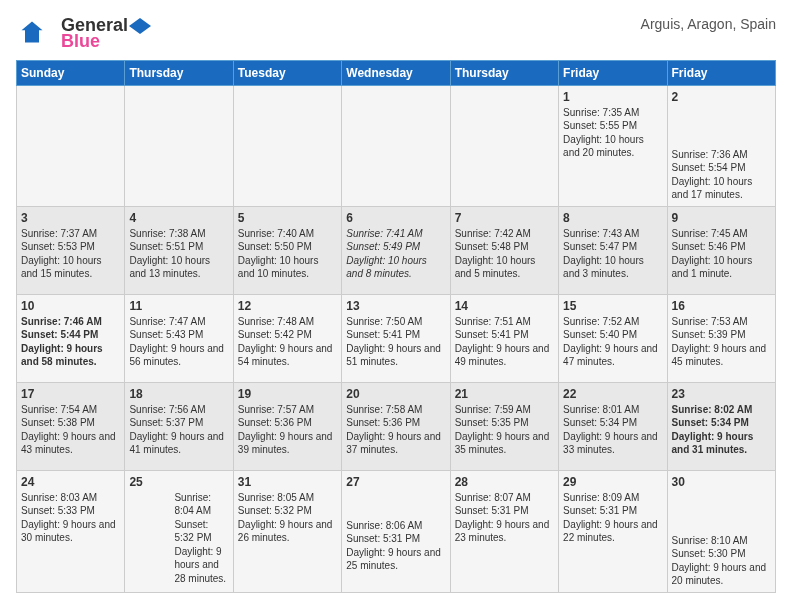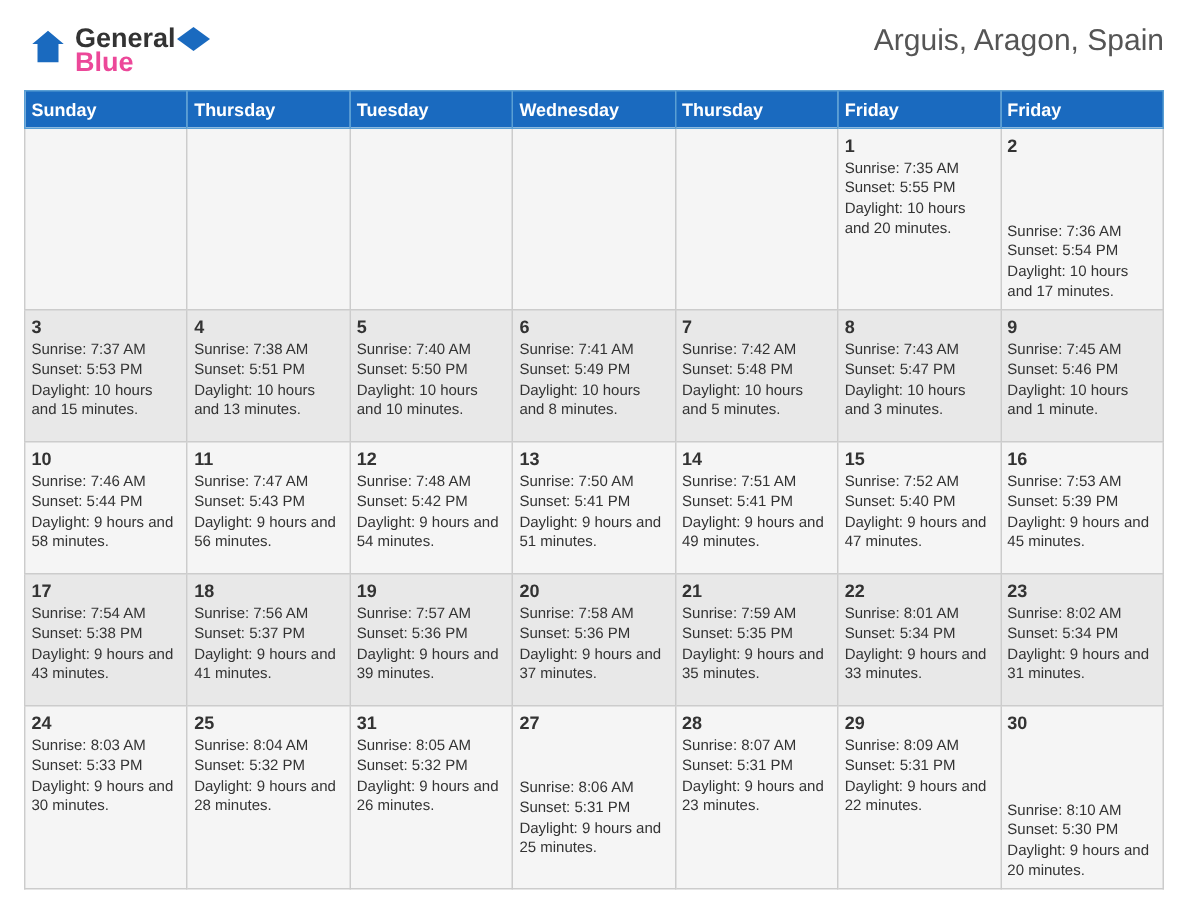--- a/index.html
+++ b/index.html
@@ -32,21 +32,21 @@
       height: 28px;
       margin-left: 2px;
     }
     .title-block { text-align: right; }
     .month-title {
       font-size: 36px;
       font-weight: normal;
       color: #333;
     }
     .subtitle {
-      font-size: 20px;
+      font-size: 14px;
       color: #555;
     }
     table {
       width: 100%;
       border-collapse: collapse;
       table-layout: fixed;
     }
     thead tr th {
       background-color: #1a6abf;
       color: #fff;
@@ -86,21 +86,21 @@
 <body>
 
 <div class="header">
   <div class="logo">
     <div>
       <svg class="logo-icon" viewBox="0 0 32 32">
         <polygon points="16,4 28,14 24,14 24,28 8,28 8,14 4,14" fill="#1a6abf"></polygon>
         <polygon points="16,2 30,13 26,13 26,30 6,30 6,13 2,13" fill="none" stroke="#1a6abf" stroke-width="0"></polygon>
       </svg>
     </div>
-    <div style="margin-left:4px">
+    <div style="margin-left:15px">
       <div class="logo-text">
         <span class="logo-general">General</span><svg width="22" height="16" viewBox="0 0 22 16" style="vertical-align:middle;margin:0 1px">
             <polygon points="0,8 11,0 22,8 11,16" fill="#1a6abf"></polygon>
           </svg>
       </div>
       <div class="logo-text" style="margin-top:-4px">
         <span class="logo-blue">Blue</span>
       </div>
     </div>
   </div>
@@ -155,21 +155,21 @@
 Daylight: 10 hours and 13 minutes.</div>
         </td>
         <td>
           <span class="day-num">5</span>
           <div class="cell-text" style="white-space: pre-line;">Sunrise: 7:40 AM
 Sunset: 5:50 PM
 Daylight: 10 hours and 10 minutes.</div>
         </td>
         <td>
           <span class="day-num">6</span>
-          <div class="cell-text" style="white-space: pre-line;">Sunrise: 7:41 AM
+          <div class="cell-text" style="white-space: pre-line; font-style: italic;">Sunrise: 7:41 AM
 Sunset: 5:49 PM
 Daylight: 10 hours and 8 minutes.</div>
         </td>
         <td>
           <span class="day-num">7</span>
           <div class="cell-text" style="white-space: pre-line;">Sunrise: 7:42 AM
 Sunset: 5:48 PM
 Daylight: 10 hours and 5 minutes.</div>
         </td>
         <td>
@@ -181,21 +181,21 @@
         <td>
           <span class="day-num">9</span>
           <div class="cell-text" style="white-space: pre-line;">Sunrise: 7:45 AM
 Sunset: 5:46 PM
 Daylight: 10 hours and 1 minute.</div>
         </td>
       </tr>
       <tr>
         <td>
           <span class="day-num">10</span>
-          <div class="cell-text" style="white-space: pre-line;">Sunrise: 7:46 AM
+          <div class="cell-text" style="white-space: pre-line; font-weight: bold;">Sunrise: 7:46 AM
 Sunset: 5:44 PM
 Daylight: 9 hours and 58 minutes.</div>
         </td>
         <td>
           <span class="day-num">11</span>
           <div class="cell-text" style="white-space: pre-line;">Sunrise: 7:47 AM
 Sunset: 5:43 PM
 Daylight: 9 hours and 56 minutes.</div>
         </td>
         <td>
@@ -261,35 +261,35 @@
 Daylight: 9 hours and 35 minutes.</div>
         </td>
         <td>
           <span class="day-num">22</span>
           <div class="cell-text" style="white-space: pre-line;">Sunrise: 8:01 AM
 Sunset: 5:34 PM
 Daylight: 9 hours and 33 minutes.</div>
         </td>
         <td>
           <span class="day-num">23</span>
-          <div class="cell-text" style="white-space: pre-line;">Sunrise: 8:02 AM
+          <div class="cell-text" style="white-space: pre-line; font-weight: bold;">Sunrise: 8:02 AM
 Sunset: 5:34 PM
 Daylight: 9 hours and 31 minutes.</div>
         </td>
       </tr>
       <tr>
         <td>
           <span class="day-num">24</span>
           <div class="cell-text" style="white-space: pre-line;">Sunrise: 8:03 AM
 Sunset: 5:33 PM
 Daylight: 9 hours and 30 minutes.</div>
         </td>
         <td>
           <span class="day-num">25</span>
-          <div class="cell-text" style="white-space: pre-line;">Sunrise: 8:04 AM
+          <div class="cell-text" style="white-space: pre-line; margin-left: 45px;">Sunrise: 8:04 AM
 Sunset: 5:32 PM
 Daylight: 9 hours and 28 minutes.</div>
         </td>
         <td>
           <span class="day-num">31</span>
           <div class="cell-text" style="white-space: pre-line;">Sunrise: 8:05 AM
 Sunset: 5:32 PM
 Daylight: 9 hours and 26 minutes.</div>
         </td>
         <td>

